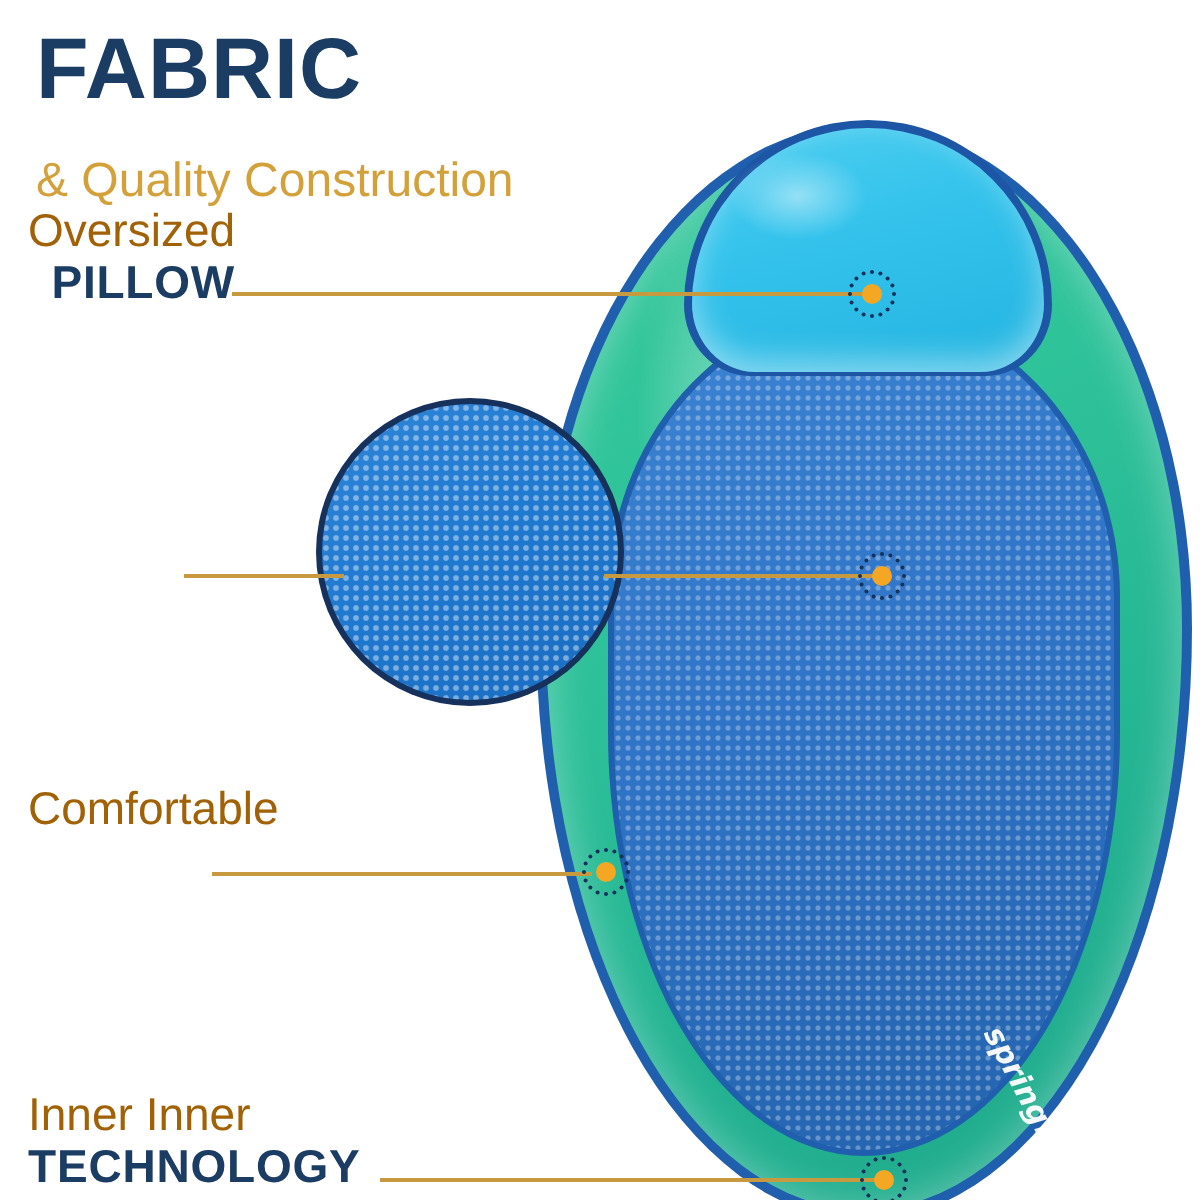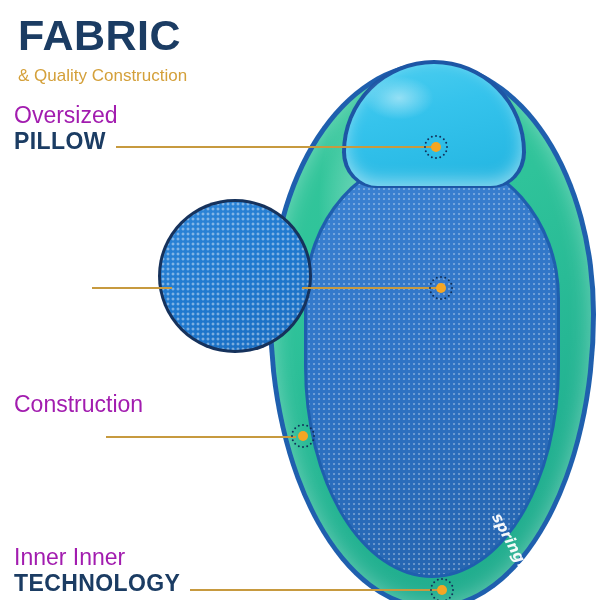--- a/index.html
+++ b/index.html
@@ -25,47 +25,48 @@
   }
   #title {
     font-size: 43px;
     font-weight: bold;
     letter-spacing: 0.5px;
     color: #1b3c63;
     line-height: 1.02;
     white-space: nowrap;
   }
   #subtitle {
-    font-size: 17px;
+    font-size: 24px;
     font-weight: normal;
     color: #d4a03a;
     line-height: 1.25;
-    margin-top: 7px;
+    margin-top: 18px;
     white-space: nowrap;
   }
 
   
   .callout {
     position: absolute;
     left: 14px;
   }
   .callout-top {
     font-size: 23px;
     font-weight: normal;
-    color: #a21caf;
+    color: #a16207;
     line-height: 1.12;
     white-space: nowrap;
   }
   .callout-bottom {
     font-size: 23px;
     font-weight: bold;
     color: #1b3c63;
     line-height: 1.12;
     letter-spacing: 0.4px;
     white-space: nowrap;
+    text-align: right;
   }
 
   
   .leader {
     position: absolute;
     height: 2px;
     background: #c79a3f;
   }
 
   
@@ -292,21 +293,21 @@
     <div class="ray" style="transform:translate(-7.8px,7.8px)"></div>
     <div class="ray" style="transform:translate(-10.2px,4.2px)"></div>
     <div class="ray" style="transform:translate(-11px,0px)"></div>
     <div class="ray" style="transform:translate(-10.2px,-4.2px)"></div>
     <div class="ray" style="transform:translate(-7.8px,-7.8px)"></div>
     <div class="ray" style="transform:translate(-4.2px,-10.2px)"></div>
     <div class="dot"></div>
   </div>
 
   <div class="callout" style="top:392px;">
-    <div class="callout-top">Construction</div>
+    <div class="callout-top">Comfortable</div>
   </div>
   <div class="leader" style="left:106px; top:436px; width:190px;"></div>
   <div class="marker" style="left:303px; top:436px;">
     <div class="ray" style="transform:translate(0px,-11px)"></div>
     <div class="ray" style="transform:translate(4.2px,-10.2px)"></div>
     <div class="ray" style="transform:translate(7.8px,-7.8px)"></div>
     <div class="ray" style="transform:translate(10.2px,-4.2px)"></div>
     <div class="ray" style="transform:translate(11px,0px)"></div>
     <div class="ray" style="transform:translate(10.2px,4.2px)"></div>
     <div class="ray" style="transform:translate(7.8px,7.8px)"></div>

